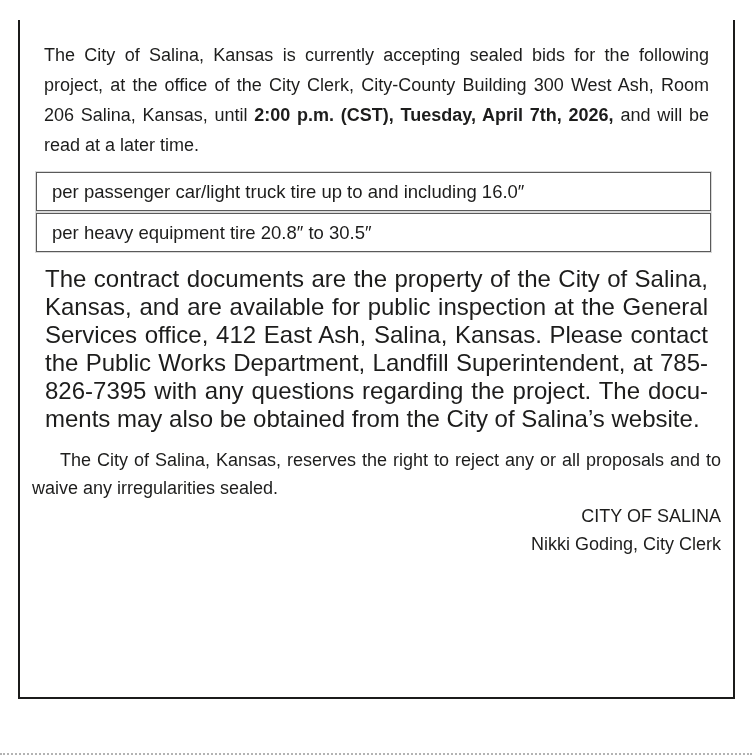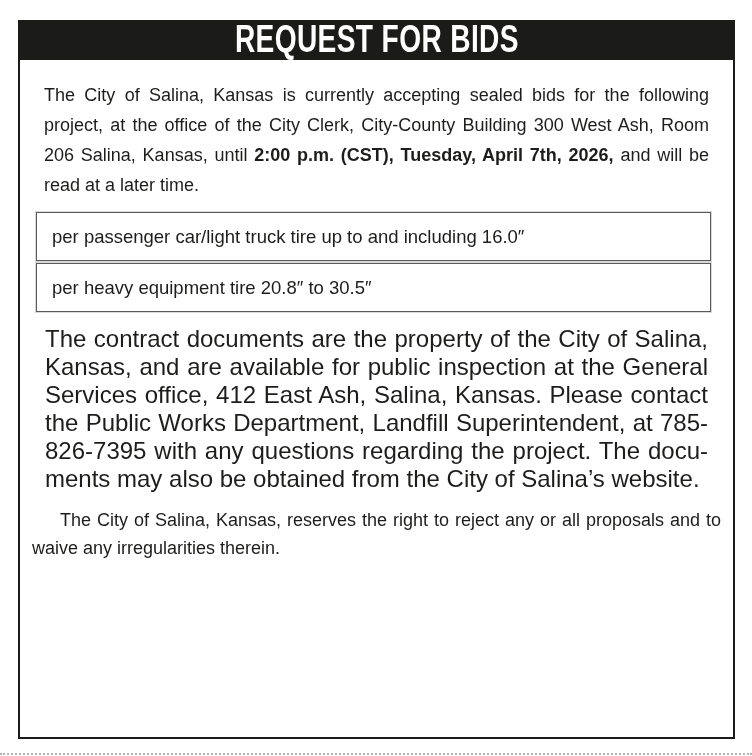--- a/index.html
+++ b/index.html
@@ -67,21 +67,21 @@
     display: inline-block;
     transform: scaleX(0.85);
     transform-origin: center;
     white-space: nowrap;
   }
   .bid-items-table {
     margin: 0 10px 13px 4px;
   }
   .bid-item-row {
     box-sizing: border-box;
-    height: 49px;
+    height: 39px;
     border: 1px solid #5a5a5a;
     box-shadow: 0 0 0 1px #d9d9d9;
     margin-bottom: 2px;
     display: flex;
     align-items: center;
     padding-left: 15px;
     font-size: 18.5px;
     background: #ffffff;
   }
   .bid-item-row:last-child { margin-bottom: 4px; }
@@ -110,23 +110,20 @@
     bottom: 1px;
     border-top: 2px dotted #b3b3b3;
     height: 0;
   }
 </style>
 </head>
 <body>
 
 <div class="notice-card">
 
-  <div class="title-bar">
-    <span class="notice-title">REQUEST FOR BIDS</span>
-  </div>
 
   <div class="notice-body">
 
     <p class="intro-paragraph"><span>The City of Salina, Kansas is currently accepting sealed bids for the follow­ing project, at the office of the City Clerk, City-County Building 300 West Ash, Room 206 Salina, Kansas, until </span><span class="b">2:00 p.m. (CST), Tuesday, April 7th, 2026,</span><span> and will be read at a later time.</span></p>
 
 
     <div class="bid-items-table">
 
         <div class="bid-item-row">
           <span>per passenger car/light truck tire up to and including 16.0″</span>
@@ -135,19 +132,23 @@
 
 
 
         <div class="bid-item-row">
           <span>per heavy equipment tire 20.8″ to 30.5″</span>
         </div>
       </div>
 
     <p class="contract-paragraph">The contract documents are the property of the City of Salina, Kansas, and are available for public inspection at the General Services office, 412 East Ash, Salina, Kansas. Please contact the Public Works Department, Landfill Superin­tendent, at 785-826-7395 with any questions regarding the project. The docu­ments may also be obtained from the City of Salina’s website.</p>
 
-    <p class="rights-paragraph">The City of Salina, Kansas, reserves the right to reject any or all proposals and to waive any irregularities therein.</p>
+    <p class="rights-paragraph">The City of Salina, Kansas, reserves the right to reject any or all proposals and to waive any irregularities sealed.</p>
 
+    <div class="signature-block">
+      <div>CITY OF SALINA</div>
+      <div>Nikki Goding, City Clerk</div>
+    </div>
 
   </div>
 </div>
 
 <div class="scan-artifact-line"></div>
 
 </body></html>

